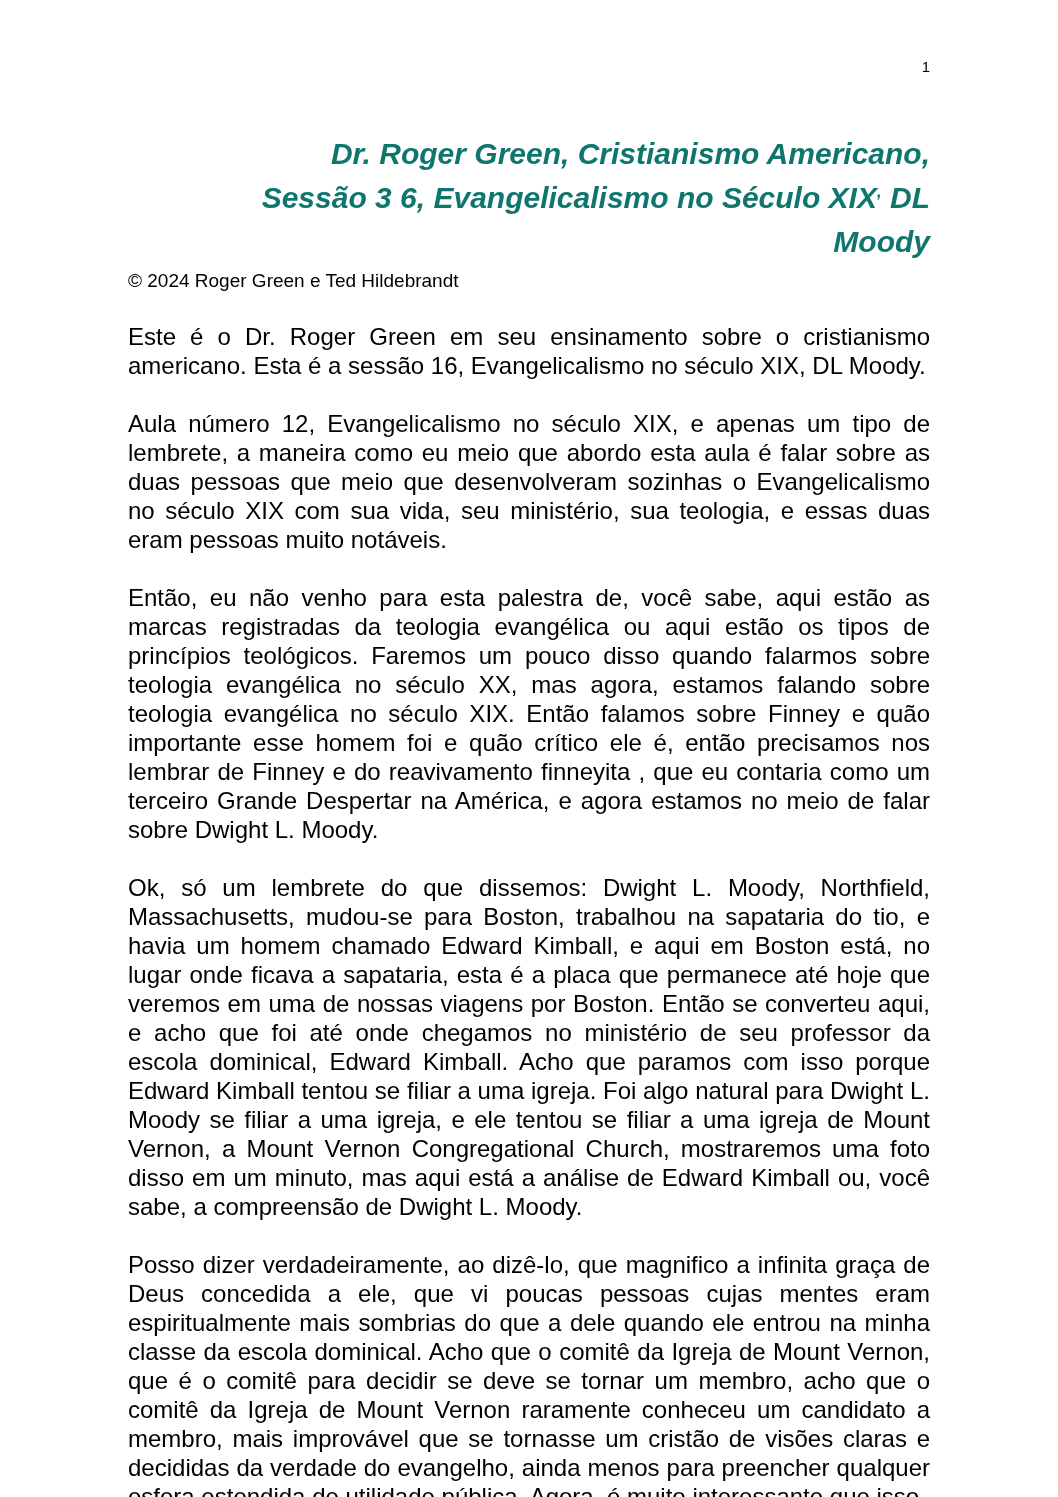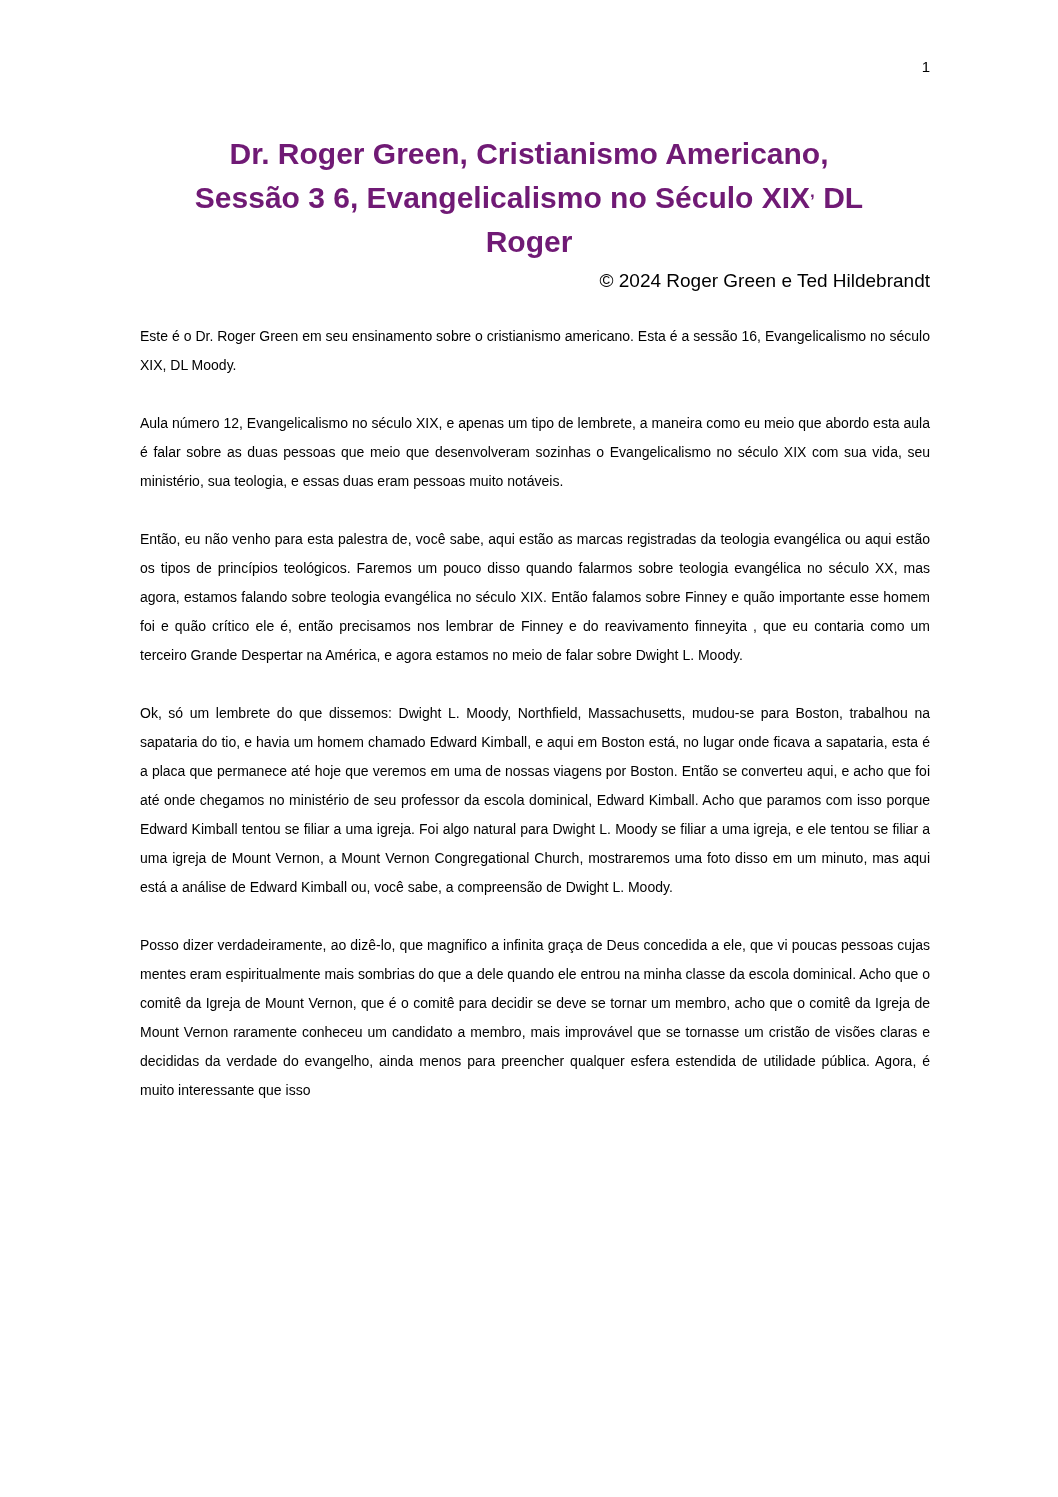--- a/index.html
+++ b/index.html
@@ -21,56 +21,57 @@
   }
   .page-number {
     position: absolute;
     top: 58px;
     right: 128px;
     font-size: 15px;
     color: #000000;
   }
   .doc-title {
     margin: 72px 0 6px 0;
-    text-align: center;
+    text-align: right;
     font-size: 30px;
     font-weight: bold;
     line-height: 44px;
-    color: #701a75;
+    color: #0f766e;
+    font-style: italic;
   }
   .doc-title sup {
     font-size: 17px;
     vertical-align: super;
     line-height: 0;
   }
   .byline {
-    text-align: right;
+    text-align: left;
     font-size: 19px;
     margin: 0 0 30px 0;
     color: #000000;
   }
   .body-text p {
-    font-size: 14px;
+    font-size: 24px;
     line-height: 29px;
     text-align: justify;
-    margin: 0 0 29px 12px;
+    margin: 0 0 29px 0;
     color: #000000;
   }
 </style>
 </head>
 <body>
 
 <div class="page">
 
   <div class="page-number">1</div>
 
   <h1 class="doc-title">
     <span>Dr. Roger Green, Cristianismo Americano,</span><br>
     <span>Sessão 3 6, Evangelicalismo no Século XIX</span><sup>,</sup><span> DL</span><br>
-    <span>Roger</span>
+    <span>Moody</span>
   </h1>
 
   <div class="byline">© 2024 Roger Green e Ted Hildebrandt</div>
 
   <div class="body-text">
     <p>Este é o Dr. Roger Green em seu ensinamento sobre o cristianismo americano. Esta é a sessão 16, Evangelicalismo no século XIX, DL Moody.</p>
     <p>Aula número 12, Evangelicalismo no século XIX, e apenas um tipo de lembrete, a maneira como eu meio que abordo esta aula é falar sobre as duas pessoas que meio que desenvolveram sozinhas o Evangelicalismo no século XIX com sua vida, seu ministério, sua teologia, e essas duas eram pessoas muito notáveis.</p>
     <p>Então, eu não venho para esta palestra de, você sabe, aqui estão as marcas registradas da teologia evangélica ou aqui estão os tipos de princípios teológicos. Faremos um pouco disso quando falarmos sobre teologia evangélica no século XX, mas agora, estamos falando sobre teologia evangélica no século XIX. Então falamos sobre Finney e quão importante esse homem foi e quão crítico ele é, então precisamos nos lembrar de Finney e do reavivamento finneyita , que eu contaria como um terceiro Grande Despertar na América, e agora estamos no meio de falar sobre Dwight L. Moody.</p>
     <p>Ok, só um lembrete do que dissemos: Dwight L. Moody, Northfield, Massachusetts, mudou-se para Boston, trabalhou na sapataria do tio, e havia um homem chamado Edward Kimball, e aqui em Boston está, no lugar onde ficava a sapataria, esta é a placa que permanece até hoje que veremos em uma de nossas viagens por Boston. Então se converteu aqui, e acho que foi até onde chegamos no ministério de seu professor da escola dominical, Edward Kimball. Acho que paramos com isso porque Edward Kimball tentou se filiar a uma igreja. Foi algo natural para Dwight L. Moody se filiar a uma igreja, e ele tentou se filiar a uma igreja de Mount Vernon, a Mount Vernon Congregational Church, mostraremos uma foto disso em um minuto, mas aqui está a análise de Edward Kimball ou, você sabe, a compreensão de Dwight L. Moody.</p>
     <p>Posso dizer verdadeiramente, ao dizê-lo, que magnifico a infinita graça de Deus concedida a ele, que vi poucas pessoas cujas mentes eram espiritualmente mais sombrias do que a dele quando ele entrou na minha classe da escola dominical. Acho que o comitê da Igreja de Mount Vernon, que é o comitê para decidir se deve se tornar um membro, acho que o comitê da Igreja de Mount Vernon raramente conheceu um candidato a membro, mais improvável que se tornasse um cristão de visões claras e decididas da verdade do evangelho, ainda menos para preencher qualquer esfera estendida de utilidade pública. Agora, é muito interessante que isso</p>

